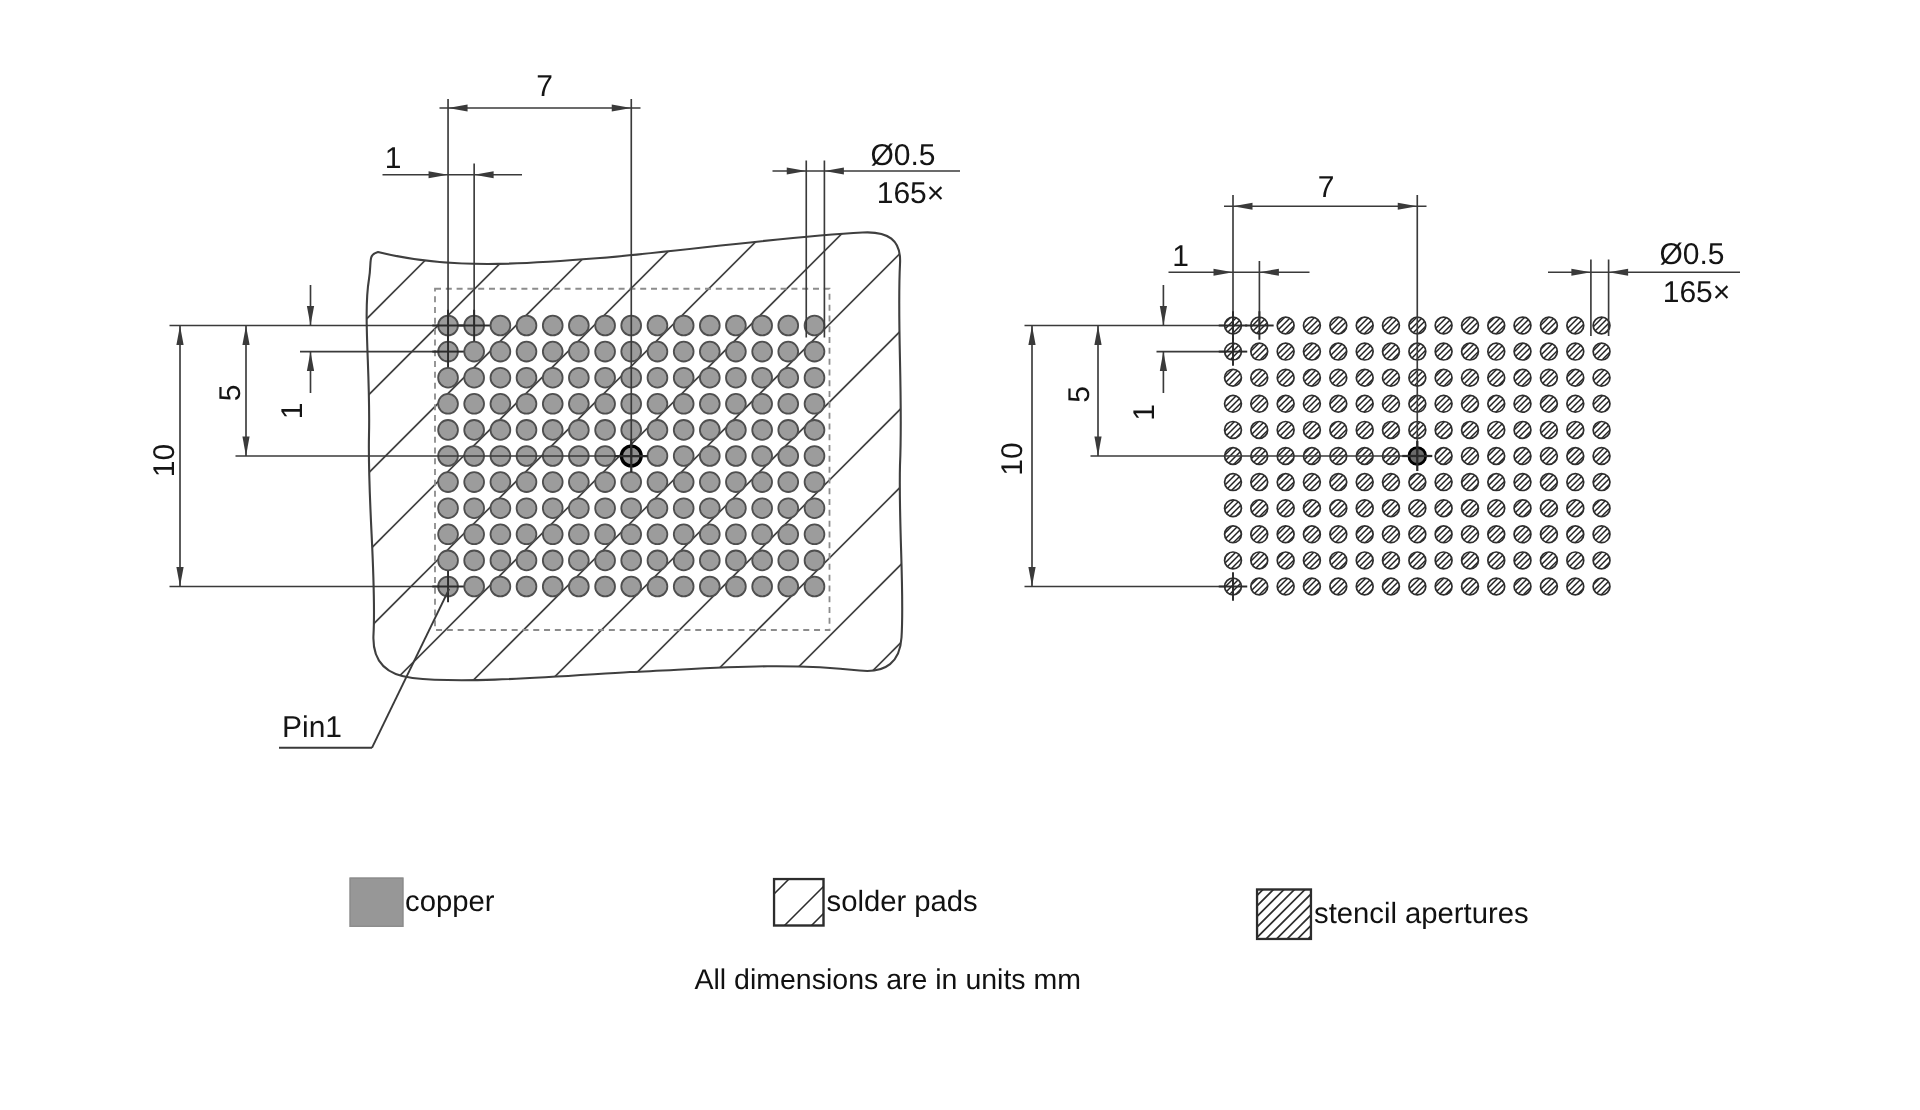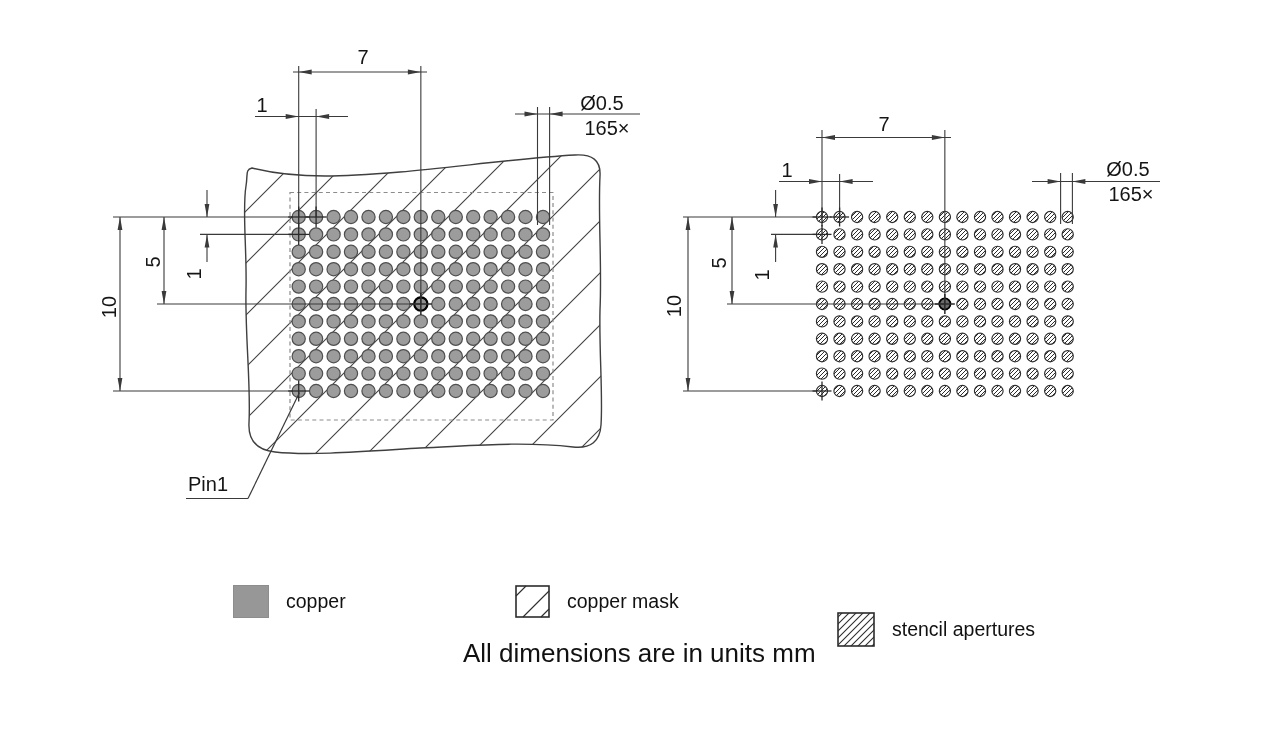--- a/index.html
+++ b/index.html
@@ -1,23 +1,23 @@
 <!DOCTYPE html>
 <html><head>
 <meta charset="utf-8">
 <style>
   html,body{margin:0;padding:0;background:#fff;}
   #stage{position:relative;width:1280px;height:740px;background:#ffffff;overflow:hidden;
          font-family:"Liberation Sans",sans-serif;}
   #drawing{position:absolute;left:0;top:0;}
   text.dim{font-family:"Liberation Sans",sans-serif;font-size:20px;fill:#151515;}
-  .legend-item{position:absolute;display:flex;align-items:center;gap:17px;}
+  .legend-item{position:absolute;display:flex;align-items:center;gap:1px;}
   .legend-label{font-size:19.5px;color:#111;white-space:nowrap;}
   .swatch-copper{display:inline-block;width:36px;height:33px;background:#979797;border:1px solid #8d8d8d;box-sizing:border-box;}
-  .notes{position:absolute;left:463px;top:641px;font-size:26px;color:#111;line-height:25.5px;}
+  .notes{position:absolute;left:463px;top:641px;font-size:19px;color:#111;line-height:25.5px;}
 </style>
 </head>
 <body>
 
 <div id="stage">
 
   <svg id="drawing" width="1280" height="560" viewBox="0 0 1280 560">
       <defs>
         <pattern id="apHatch" width="4" height="4" patternUnits="userSpaceOnUse">
           <path d="M-1,1 L1,-1 M0,4 L4,0 M3,5 L5,3" stroke="#222" stroke-width="0.95" fill="none"></path>
@@ -491,24 +491,24 @@
 
   <div class="legend-item" style="left:515px;top:585px">
     <svg width="35" height="33">
       <rect x="1" y="1" width="33" height="31" fill="#fff" stroke="#2c2c2c" stroke-width="1.6"></rect>
       <g stroke="#2c2c2c" stroke-width="1.1">
         <line x1="1" y1="11" x2="11" y2="1"></line>
         <line x1="8" y1="32" x2="34" y2="6"></line>
         <line x1="26" y1="32" x2="34" y2="24"></line>
       </g>
     </svg>
-    <span class="legend-label">copper mask</span>
+    <span class="legend-label">solder pads</span>
   </div>
 
-  <div class="legend-item" style="left:837px;top:612px">
+  <div class="legend-item" style="left:837px;top:592px">
     <svg width="38" height="35">
       <defs>
           <clipPath id="swclip">
             <rect x="1" y="1" width="36" height="33"></rect>
           </clipPath>
         </defs>
       <rect x="1" y="1" width="36" height="33" fill="#fff" stroke="#2c2c2c" stroke-width="1.6"></rect>
       <g stroke="#2c2c2c" stroke-width="1.1" clip-path="url(#swclip)">
         <line x1="-29" y1="35" x2="6" y2="0"></line>
         <line x1="-22" y1="35" x2="13" y2="0"></line>

